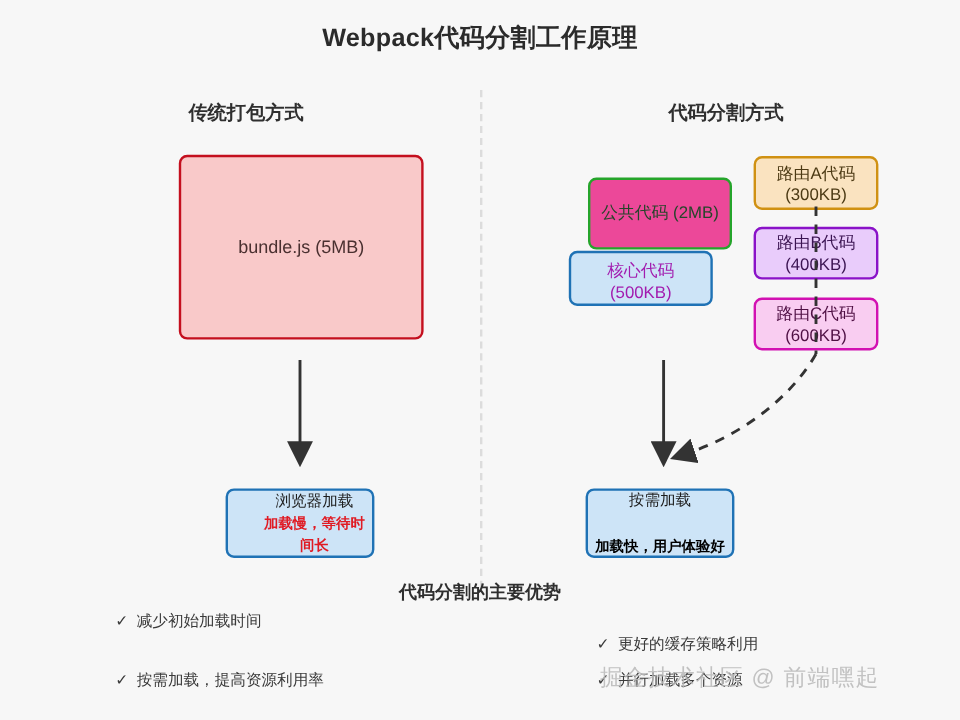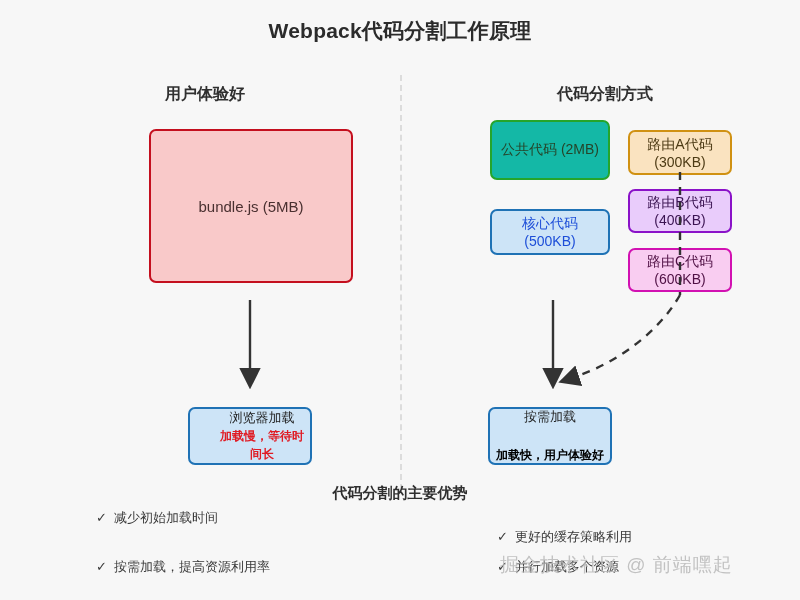--- a/index.html
+++ b/index.html
@@ -80,35 +80,36 @@
     background: #f9c9c9;
     border-color: #c40f1e;
     font-size: 15px;
     color: #4a3030;
     justify-content: center;
   }
 
   
   #node-common {
     left: 490px;
-    top: 120px;
+    top: 148px;
     width: 120px;
     height: 60px;
-    background: #14b8a6;
+    background: #ec4899;
     border-color: #25a52b;
     color: #25452a;
   }
   #node-core {
-    left: 490px;
+    left: 474px;
     top: 209px;
     width: 120px;
     height: 46px;
     background: #cde4f7;
     border-color: #1f72b5;
-    color: #1d4ed8;
+    color: #a21caf;
+    justify-content: flex-end;
   }
   #node-route-a {
     left: 628px;
     top: 130px;
     width: 104px;
     height: 45px;
     background: #fae3c0;
     border-color: #d09112;
     color: #4c3a14;
   }
@@ -208,21 +209,21 @@
     margin-left: 28px;
   }
 </style>
 </head>
 <body>
 
 <div id="canvas">
 
   <div id="diagram-title">Webpack代码分割工作原理</div>
 
-  <div id="header-left" class="column-header">用户体验好</div>
+  <div id="header-left" class="column-header">传统打包方式</div>
   <div id="header-right" class="column-header">代码分割方式</div>
 
   <div id="center-divider"></div>
 
   <div id="node-bundle" class="node">
     <span>bundle.js (5MB)</span>
   </div>
 
   <div id="node-common" class="node">
     <span>公共代码 (2MB)</span>

